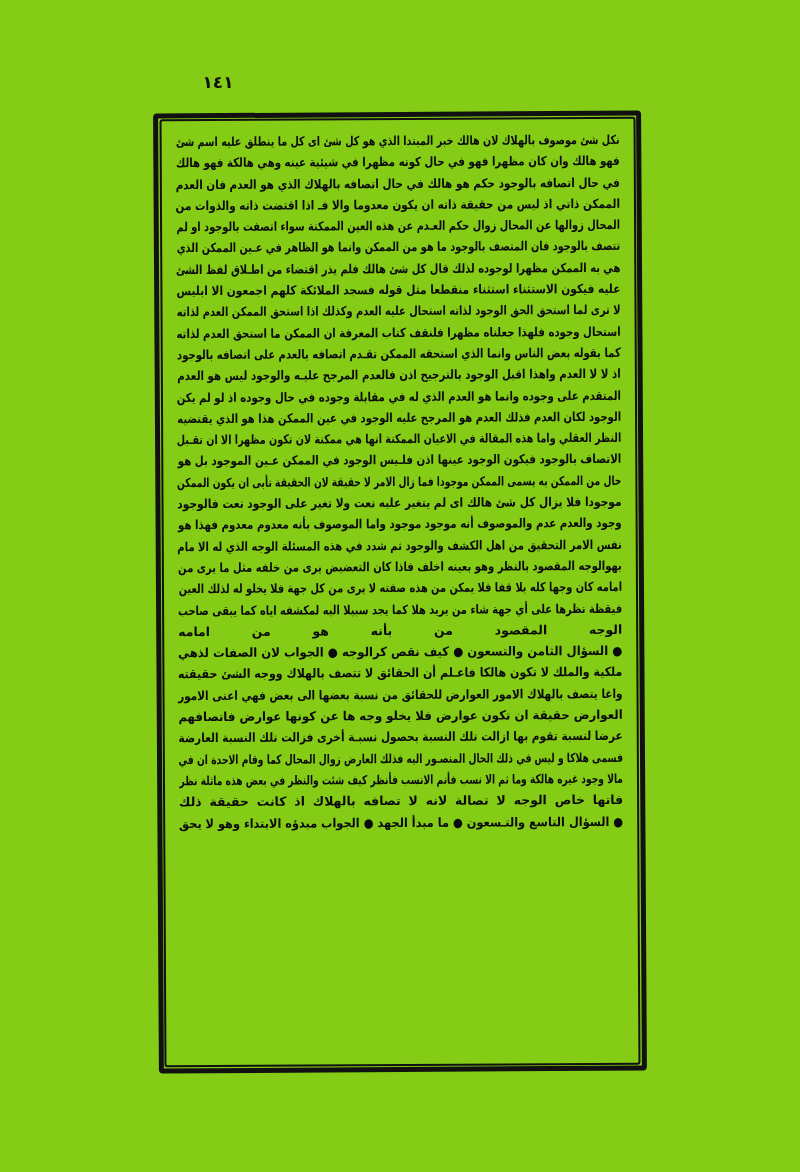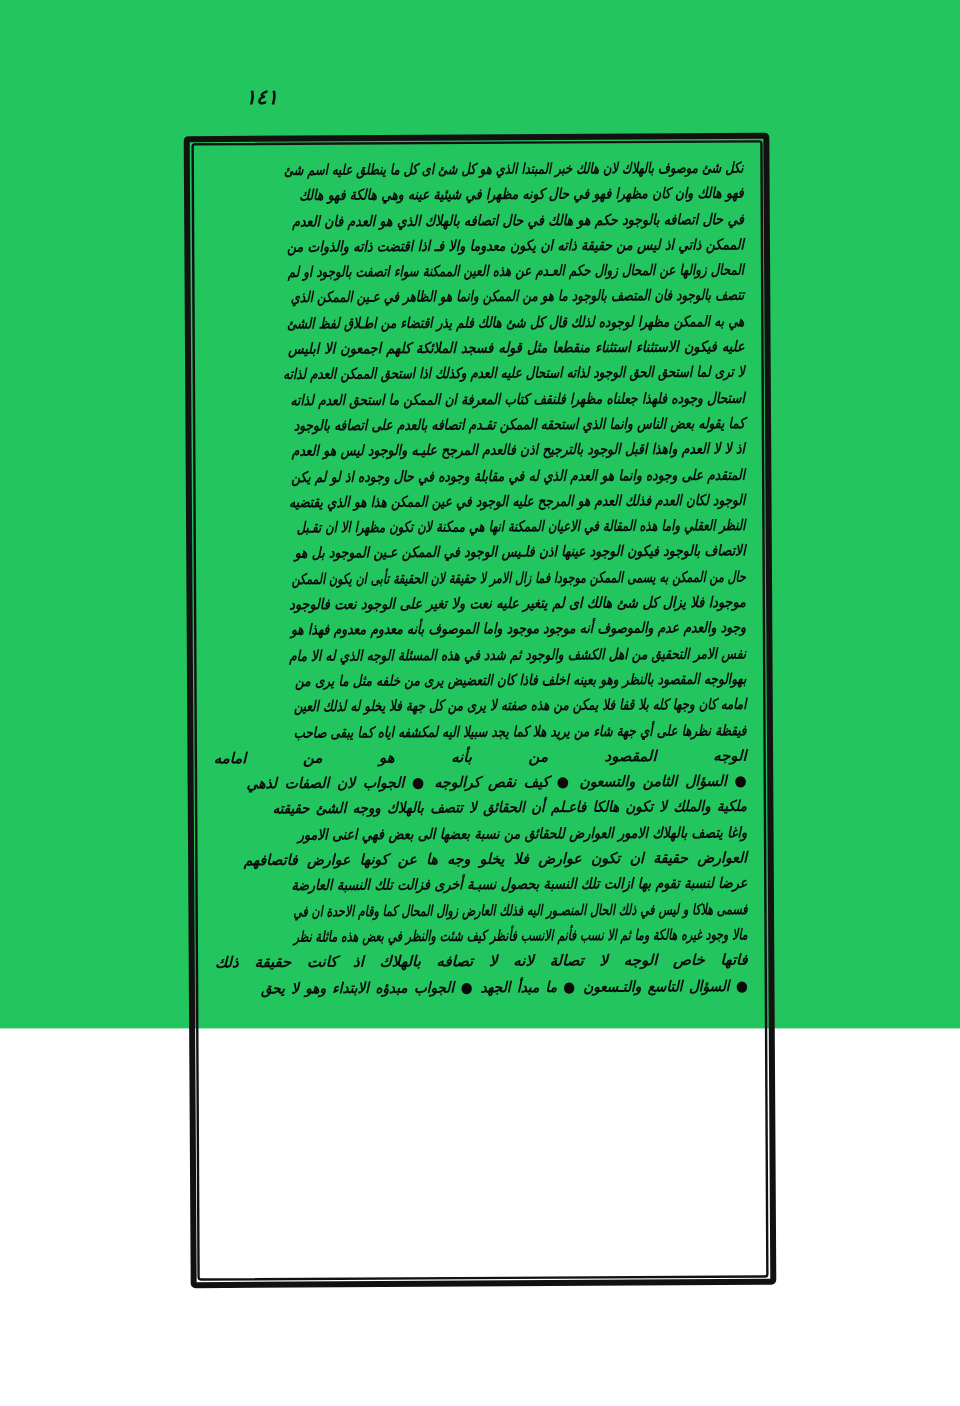--- a/index.html
+++ b/index.html
@@ -12,23 +12,22 @@
     height: 1172px;
     font-family: "DejaVu Sans", sans-serif;
     overflow: hidden;
     position: relative;
   }
 
   .page {
     position: absolute;
     top: 0; left: 0;
     width: 800px;
-    height: 857px;
-    background: #22c55e;
-    font-style: italic;
+    height: 1172px;
+    background: #84cc16;
   }
 
   
   .page-number {
     position: absolute;
     top: 72px;
     left: 0;
     width: 800px;
     text-align: center;
     font-family: "DejaVu Sans", sans-serif;

